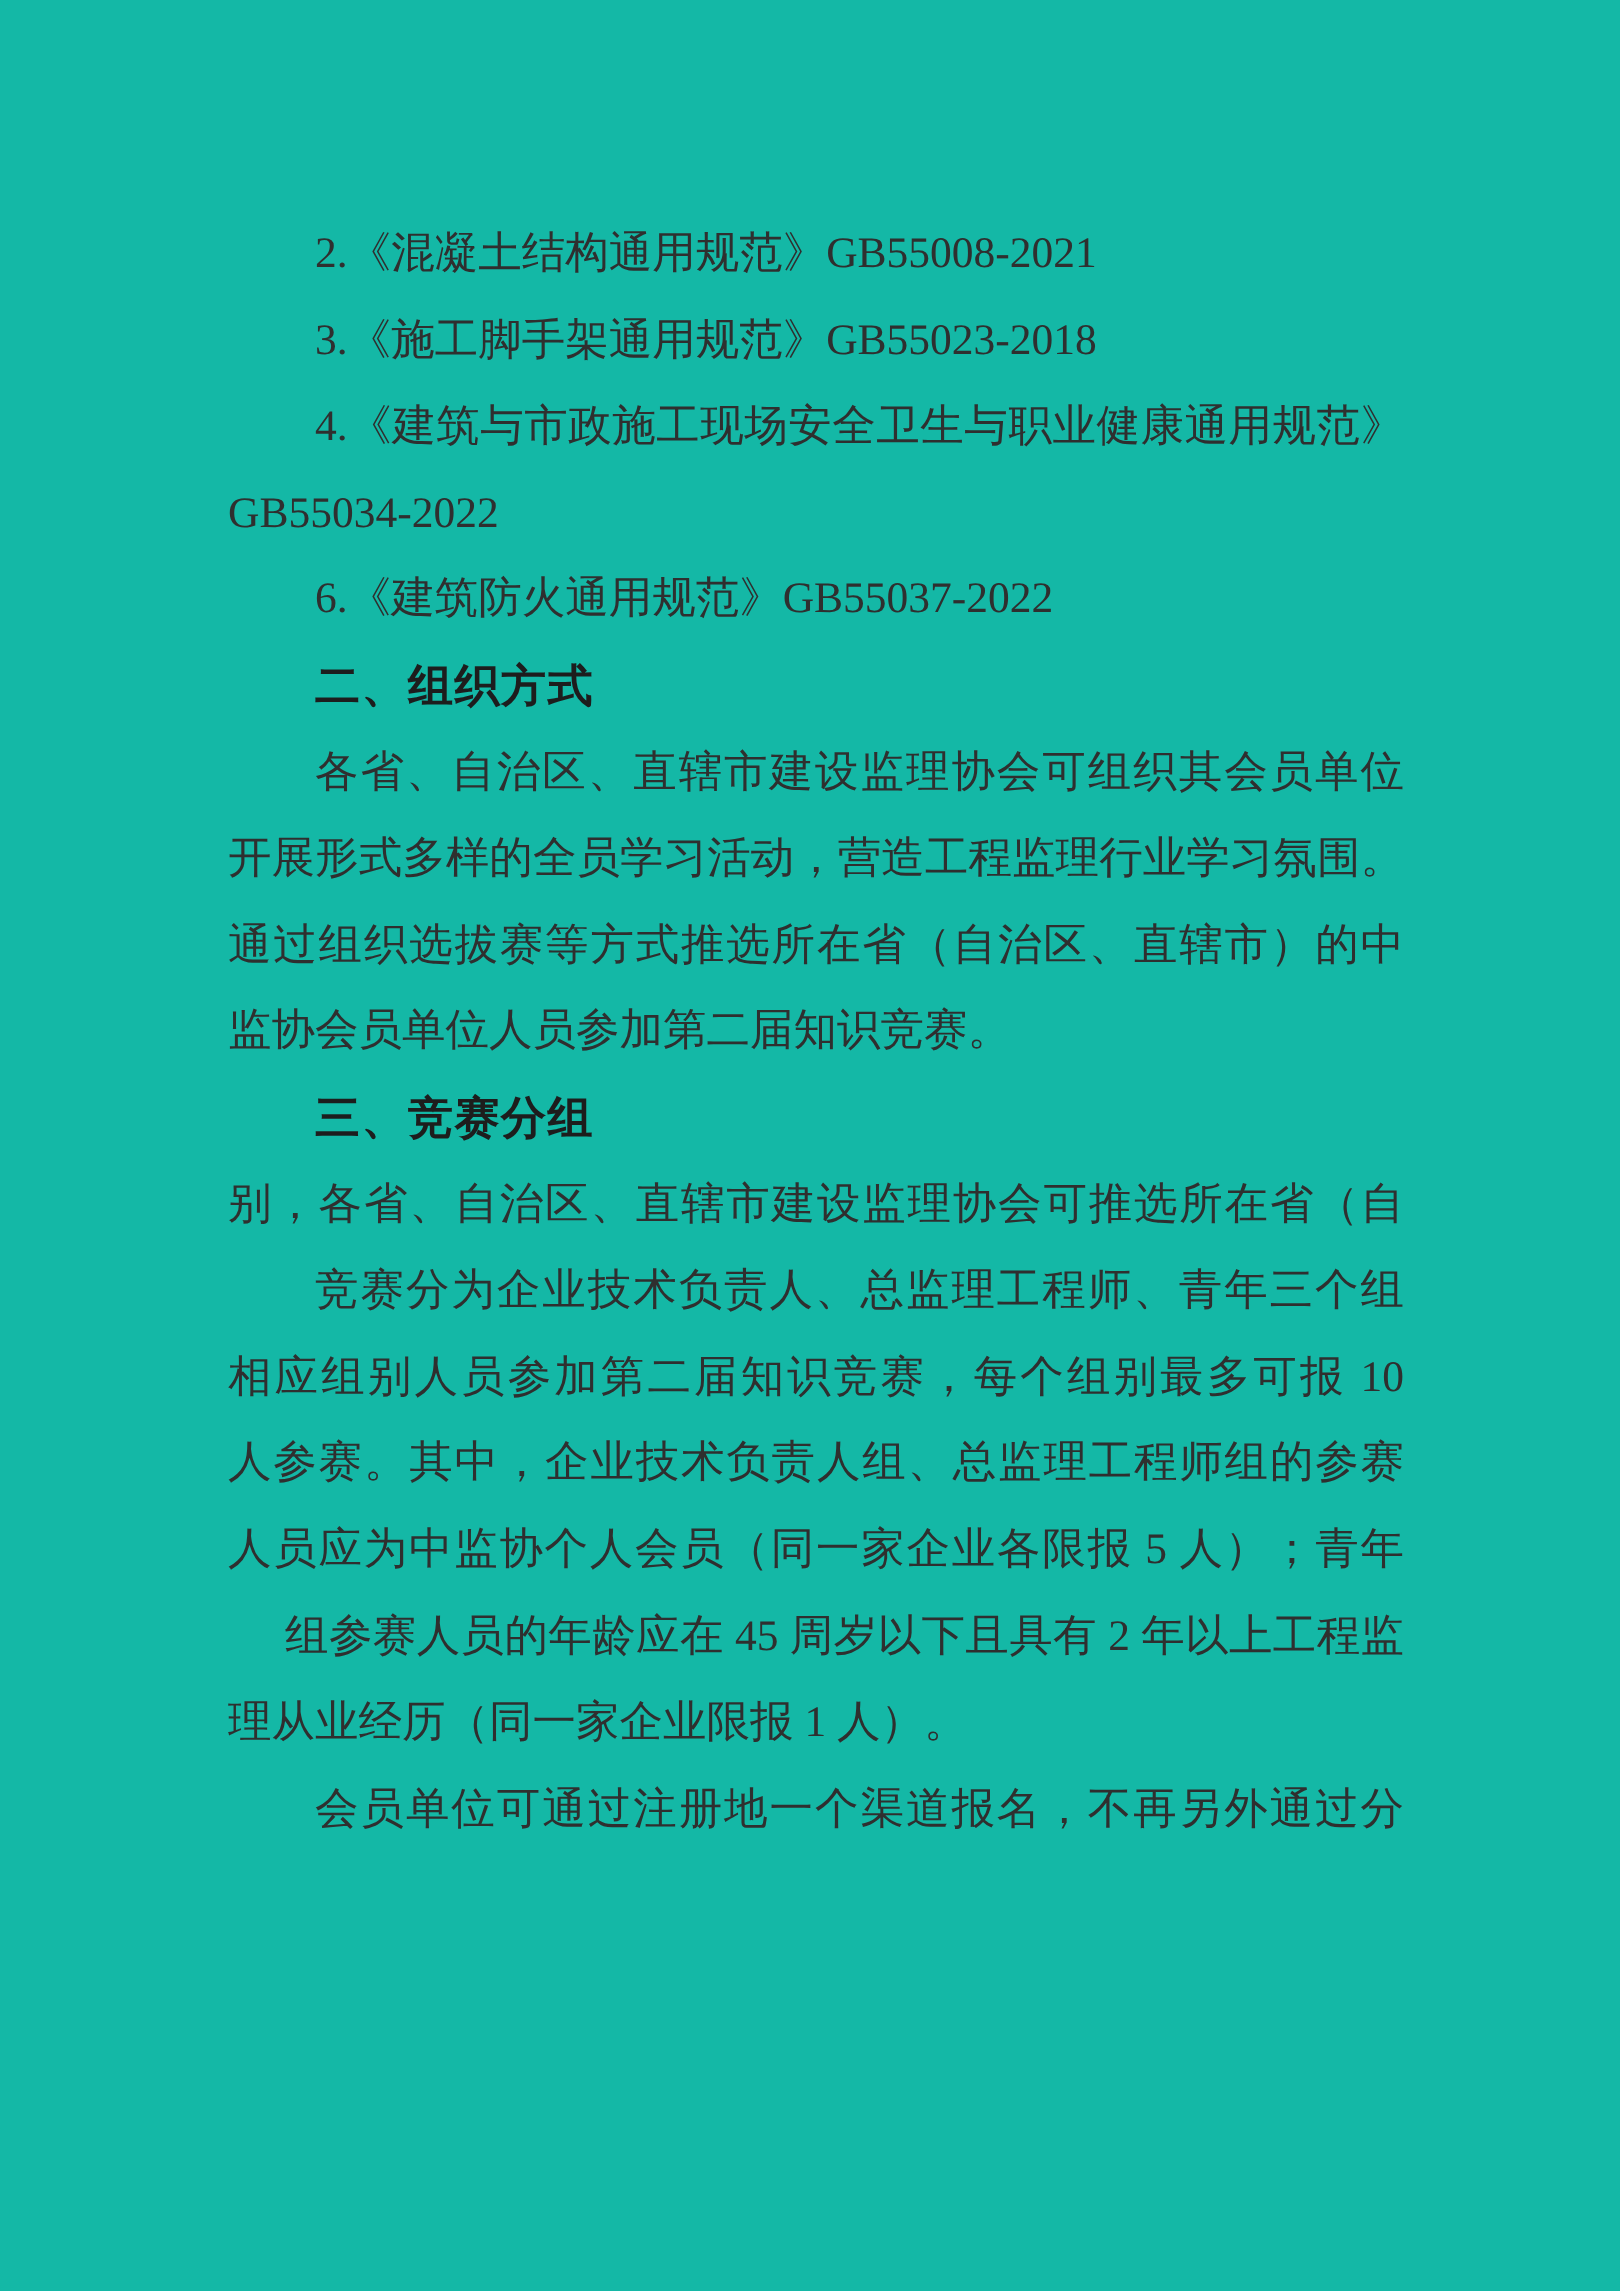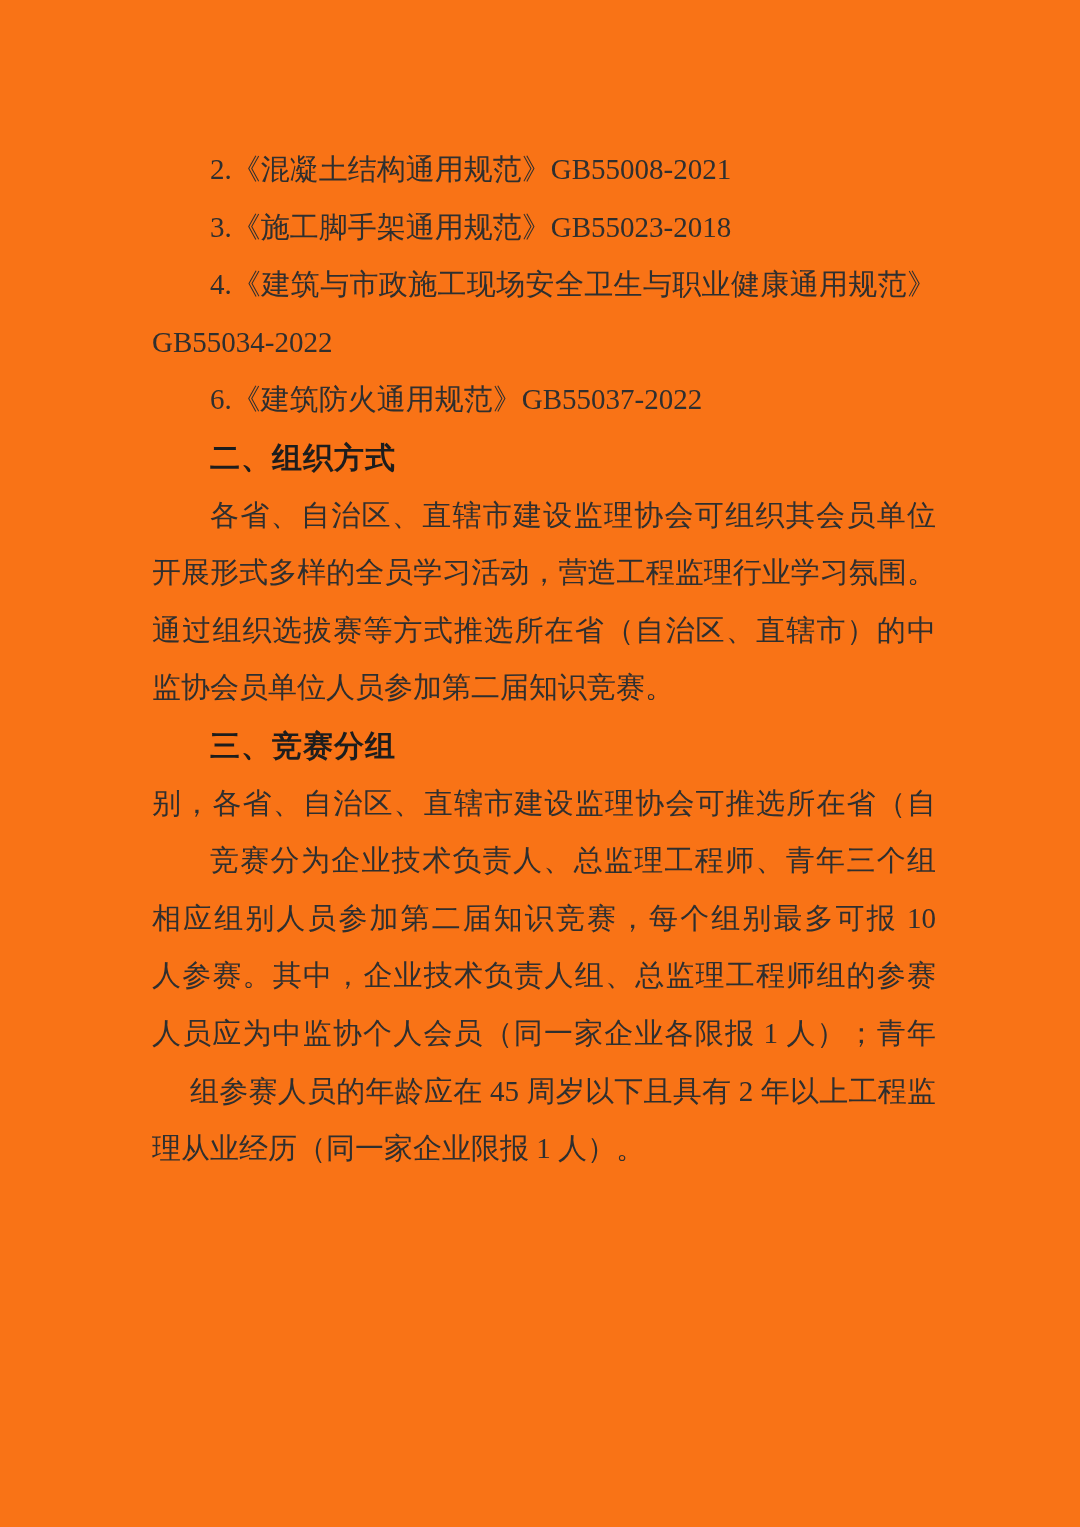--- a/index.html
+++ b/index.html
@@ -46,34 +46,35 @@
     font-size: 30px;
     letter-spacing: 1px;
     color: #1d1d1d;
     text-align: left;
     text-align-last: left;
   }
 </style>
 </head>
 <body>
 
-<div class="page" style="background: #f97316;">
+<div class="page" style="background: #14b8a6;">
   <div class="content">
       <div class="line indent" style="color: rgb(47, 47, 47);">2.《混凝土结构通用规范》GB55008-2021</div>
       <div class="line indent" style="color: rgb(47, 47, 47);">3.《施工脚手架通用规范》GB55023-2018</div>
       <div class="line indent fill" style="color: rgb(47, 47, 47);">4.《建筑与市政施工现场安全卫生与职业健康通用规范》</div>
       <div class="line" style="color: rgb(47, 47, 47);">GB55034-2022</div>
       <div class="line indent" style="color: rgb(47, 47, 47);">6.《建筑防火通用规范》GB55037-2022</div>
       <div class="line indent heading" style="color: rgb(29, 29, 29);">二、组织方式</div>
       <div class="line indent fill" style="color: rgb(47, 47, 47);">各省、自治区、直辖市建设监理协会可组织其会员单位</div>
       <div class="line fill" style="color: rgb(47, 47, 47);">开展形式多样的全员学习活动，营造工程监理行业学习氛围。</div>
       <div class="line fill" style="color: rgb(47, 47, 47);">通过组织选拔赛等方式推选所在省（自治区、直辖市）的中</div>
       <div class="line" style="color: rgb(47, 47, 47);">监协会员单位人员参加第二届知识竞赛。</div>
       <div class="line indent heading" style="color: rgb(29, 29, 29);">三、竞赛分组</div>
       <div class="line fill" style="color: rgb(47, 47, 47);">别，各省、自治区、直辖市建设监理协会可推选所在省（自</div>
       <div class="line indent fill" style="color: rgb(47, 47, 47);">竞赛分为企业技术负责人、总监理工程师、青年三个组</div>
       <div class="line fill" style="color: rgb(47, 47, 47);">相应组别人员参加第二届知识竞赛，每个组别最多可报 10</div>
       <div class="line fill" style="color: rgb(47, 47, 47);">人参赛。其中，企业技术负责人组、总监理工程师组的参赛</div>
-      <div class="line fill" style="color: rgb(47, 47, 47);">人员应为中监协个人会员（同一家企业各限报 1 人）；青年</div>
+      <div class="line fill" style="color: rgb(47, 47, 47);">人员应为中监协个人会员（同一家企业各限报 5 人）；青年</div>
       <div class="line fill" style="color: rgb(47, 47, 47); margin-left: 38px;">组参赛人员的年龄应在 45 周岁以下且具有 2 年以上工程监</div>
       <div class="line" style="color: rgb(47, 47, 47);">理从业经历（同一家企业限报 1 人）。</div>
+      <div class="line indent fill" style="color: rgb(47, 47, 47);">会员单位可通过注册地一个渠道报名，不再另外通过分</div>
     </div>
 </div>
 
 </body></html>

